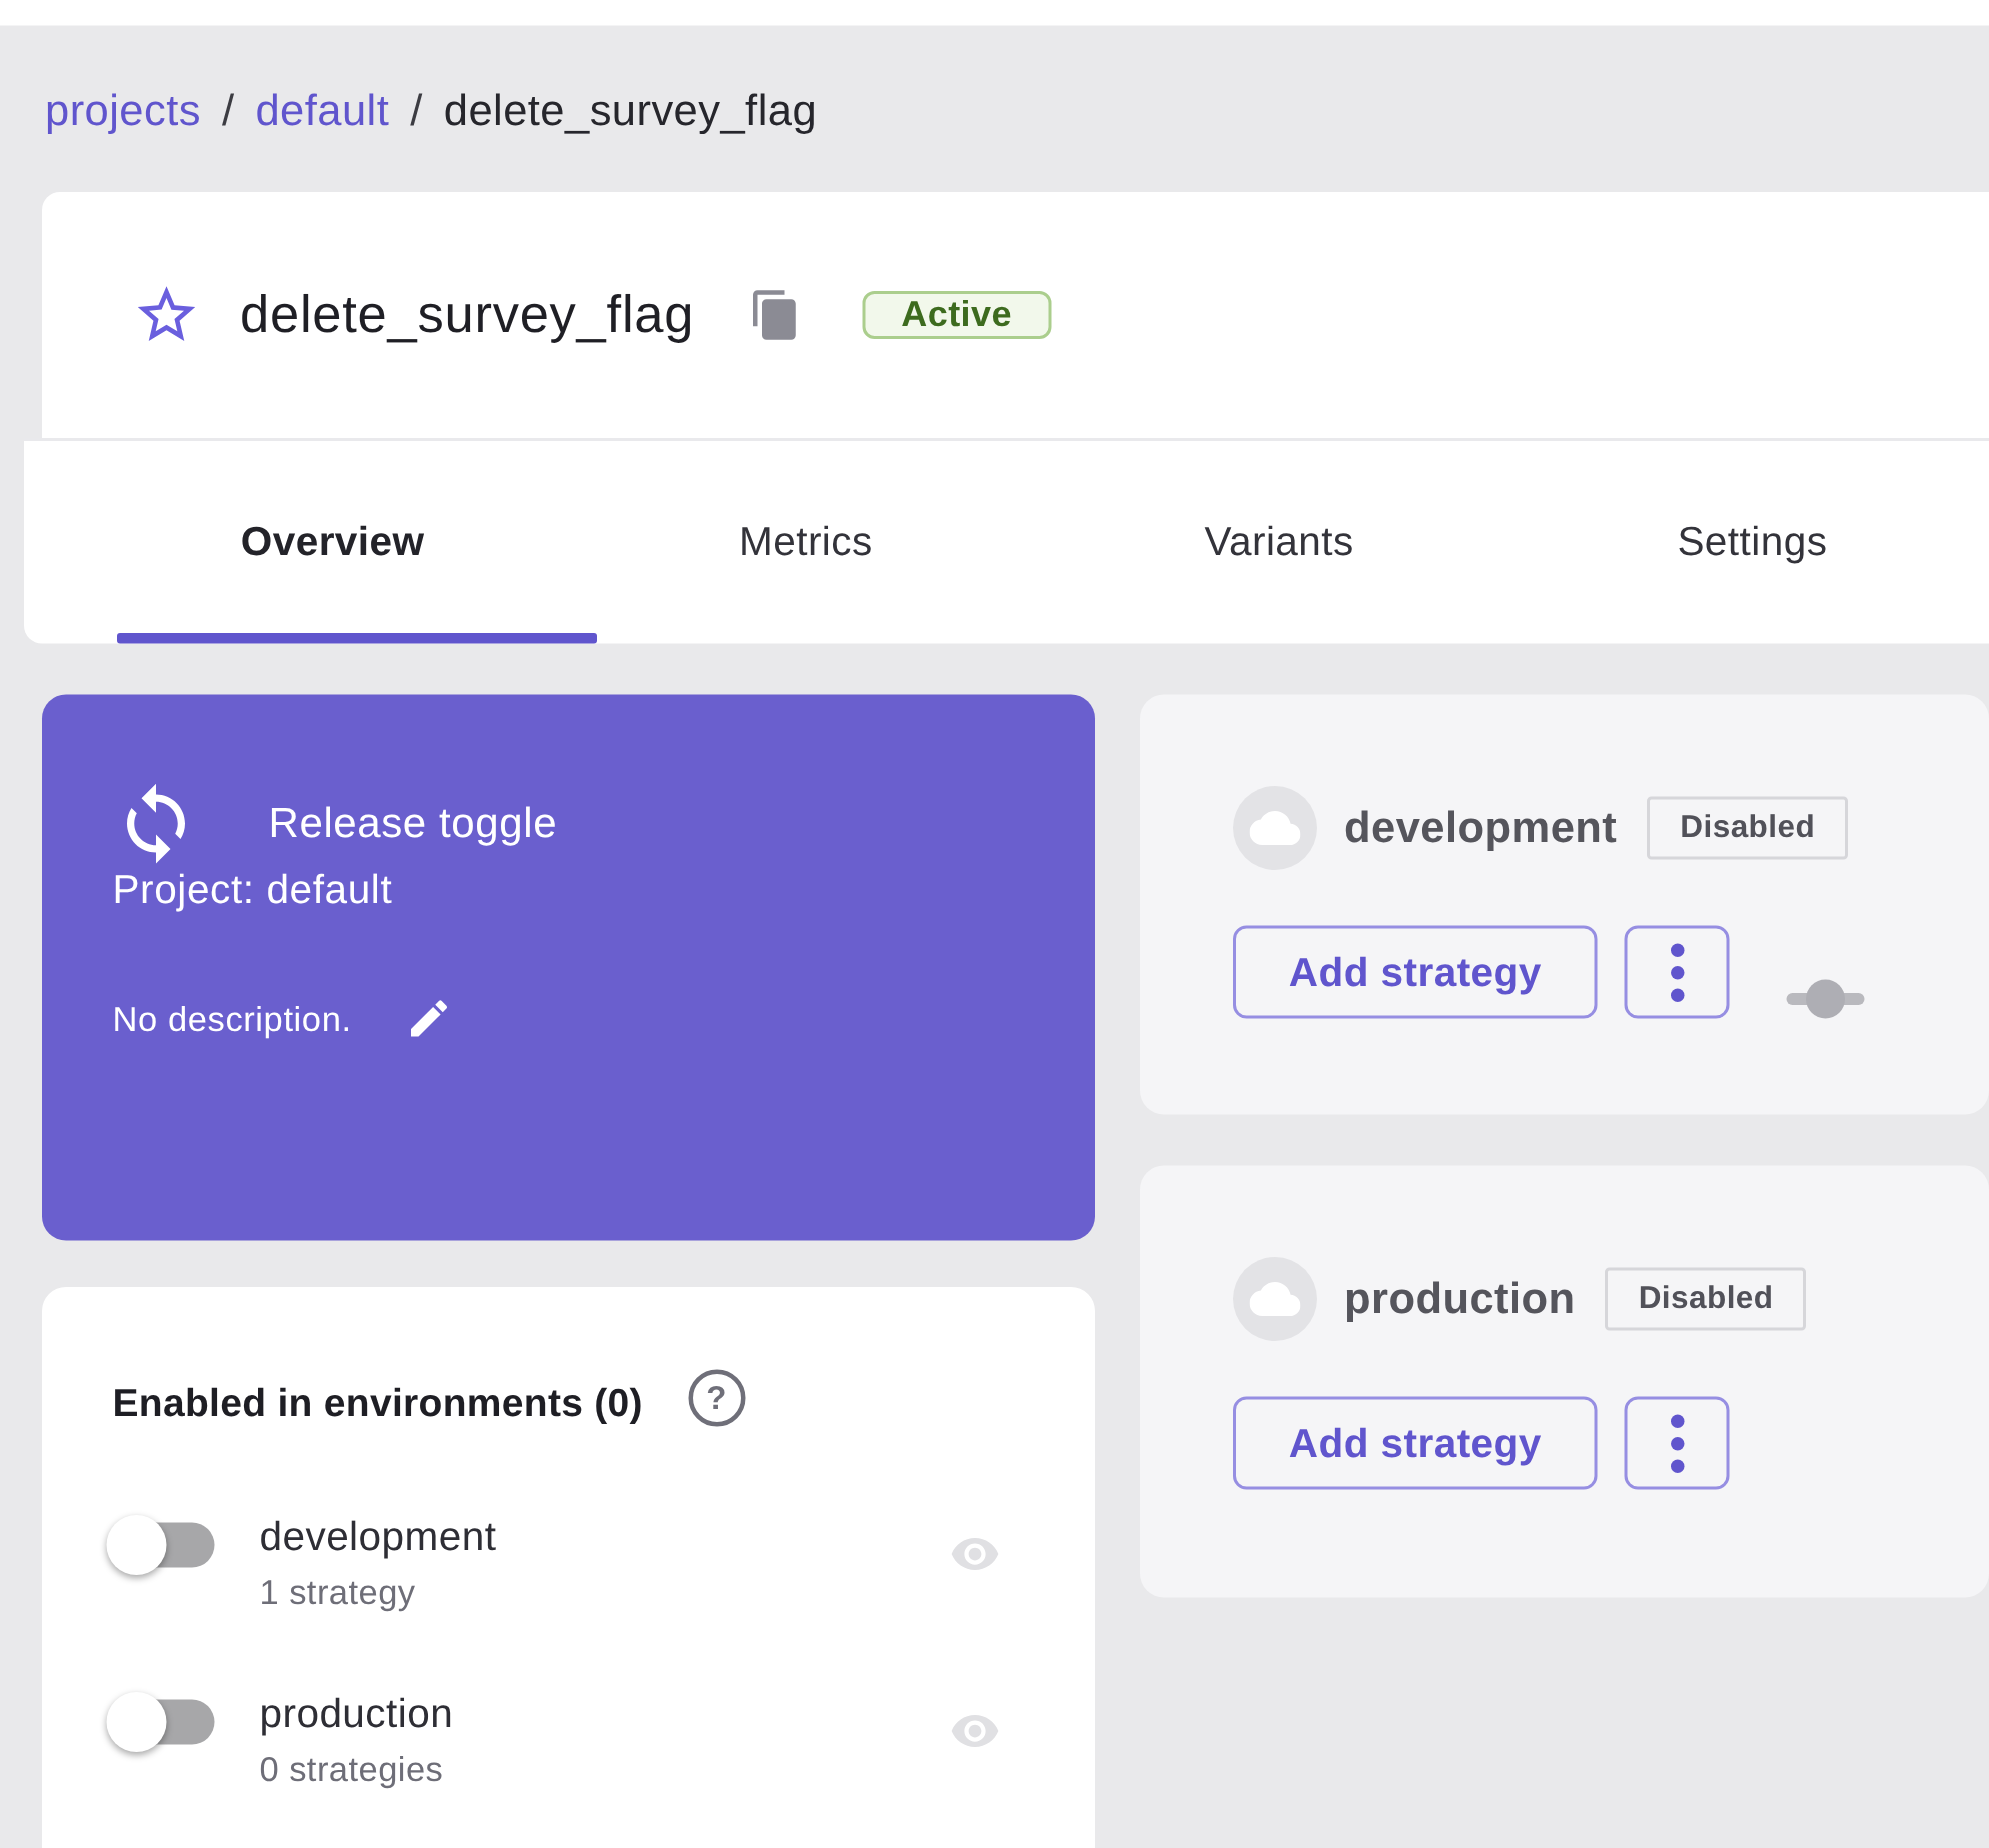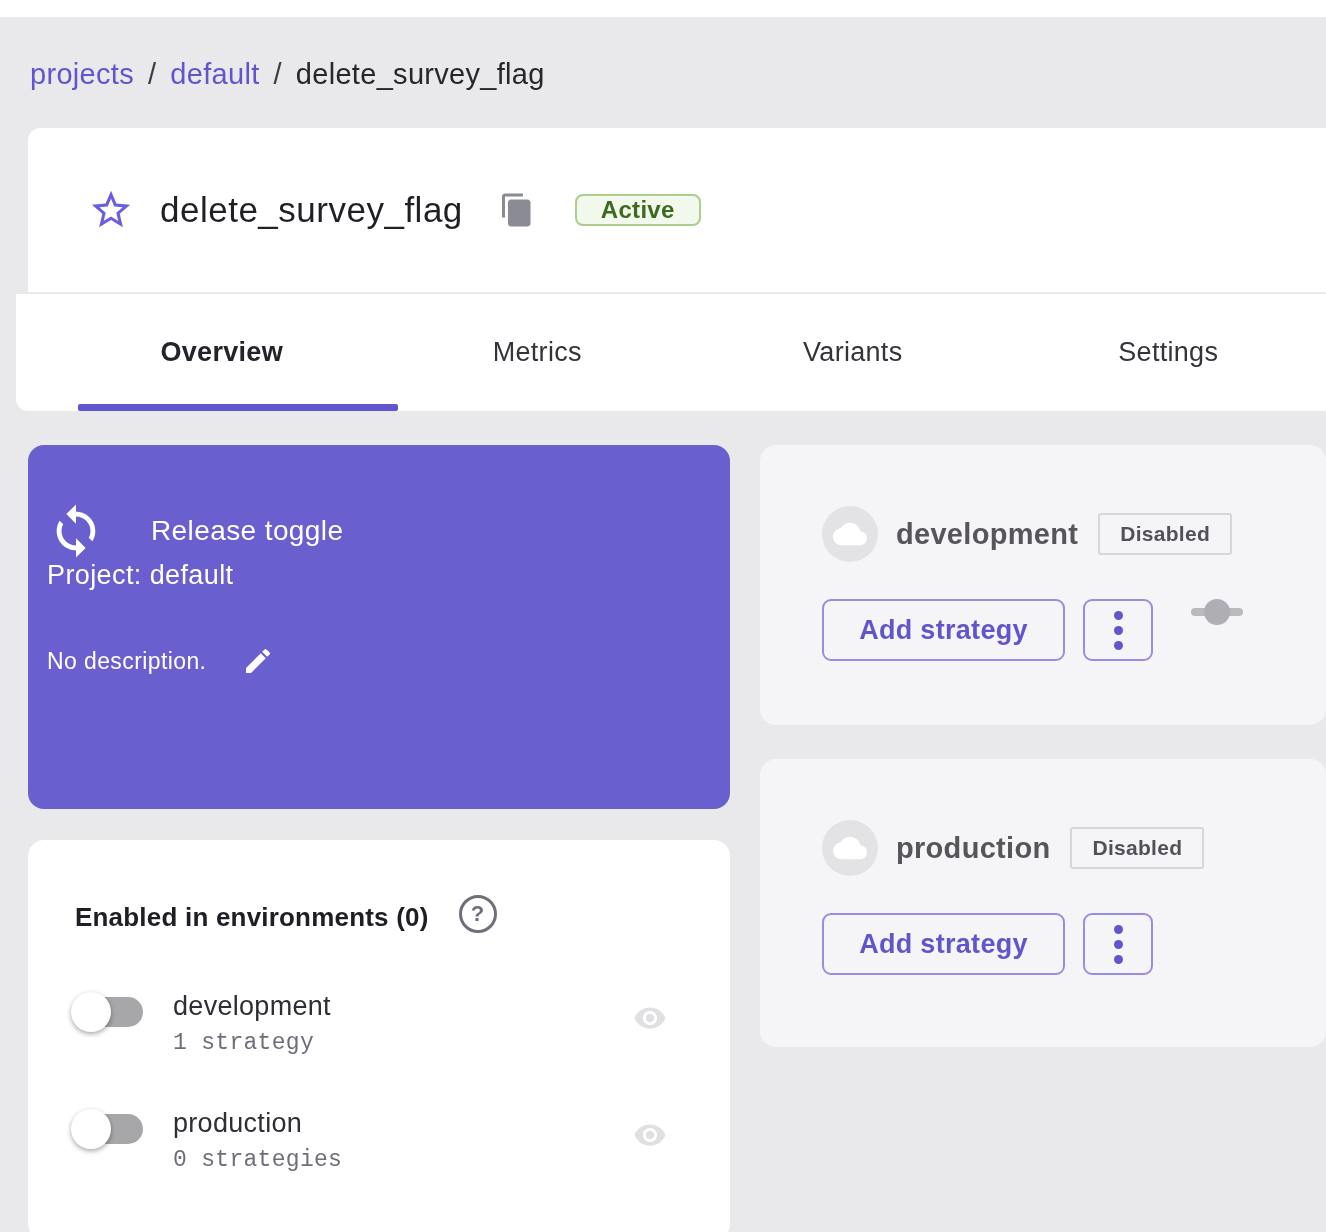--- a/index.html
+++ b/index.html
@@ -27,38 +27,38 @@
   .copy-btn { width: 36px; height: 36px; background: none; border: none; cursor: pointer; padding: 0; margin-left: 36px; }
   .active-badge {
     margin-left: 40px; background: var(--active_badge_bg, #f2f8eb);
     border: 2px solid var(--active_badge_border, #abce8d);
     color: var(--active_badge_text, #3d6b1e);
     font-size: 24px; font-weight: 700; padding: 0 24px; border-radius: 8px; letter-spacing: .3px;
   }
 
   
   .tabbar {
-    margin-left: 16px; height: 119px; background: var(--card_bg, #ffffff);
+    margin-left: 16px; height: 137px; background: var(--card_bg, #ffffff);
     border-radius: 0 0 0 12px; border-top: 2px solid #e9e9ec;
     display: flex; padding-left: 48px; position: relative;
   }
   .tab { width: 320px; display: flex; align-items: center; justify-content: center;
     font-size: 27px; color: #33333a; background: none; border: none; cursor: pointer; letter-spacing: .3px; }
   .tab.active { font-weight: 700; color: #232329; }
   .tab-underline { position: absolute; left: 62px; bottom: 0; width: 320px; height: 7px;
     background: var(--accent, #6055cd); border-radius: 2px; }
 
   
   .content { display: flex; margin: 34px 0 0 28px; gap: 30px; }
   .left-col { width: 702px; }
   .right-col { width: 566px; }
 
   
   .purple-card { height: 364px; border-radius: 16px; background: var(--purple_card, #6a5fce);
-    color: #fff; padding: 57px 47px 0 19px; }
+    color: #fff; padding: 57px 47px 0 47px; }
   .pc-header { display: flex; align-items: center; gap: 46px; }
   .pc-header .loop-icon { width: 58px; height: 58px; }
   .pc-type { font-size: 28px; letter-spacing: .4px; }
   .pc-project { font-size: 27px; letter-spacing: .4px; }
   .pc-desc { margin-top: 54px; display: flex; align-items: center; gap: 36px; font-size: 23px; letter-spacing: .4px; }
   .edit-btn { width: 32px; height: 32px; background: none; border: none; cursor: pointer; padding: 0; }
 
   
   .env-summary { margin-top: 31px; height: 400px; background: var(--card_bg, #ffffff);
     border-radius: 16px; padding: 55px 47px 0 47px; }
@@ -68,35 +68,35 @@
     color: #6f6f79; font-size: 22px; font-weight: 700; background: none; cursor: pointer;
     display: flex; align-items: center; justify-content: center; }
   .env-row { margin-top: 58px; display: flex; align-items: flex-start; }
   .env-row + .env-row { margin-top: 52px; }
   .toggle { position: relative; width: 76px; margin-top: 6px; cursor: pointer; flex: 0 0 76px; }
   .toggle .track { width: 68px; height: 30px; border-radius: 15px; background: #a7a7a9; }
   .toggle .thumb { position: absolute; left: -4px; top: -5px; width: 40px; height: 40px;
     border-radius: 50%; background: #fff; box-shadow: 0 2px 5px rgba(0,0,0,.35); }
   .env-labels { margin-left: 22px; flex: 1; }
   .env-name { font-size: 27px; color: #2e2e35; letter-spacing: .3px; }
-  .env-detail { margin-top: 8px; font-size: 23px; color: var(--text_gray, #6e6e78); letter-spacing: .3px; font-family: Liberation Mono, monospace; }
+  .env-detail { margin-top: 8px; font-size: 23px; color: var(--text_gray, #6e6e78); letter-spacing: .3px; }
   .eye-btn { width: 46px; height: 34px; background: none; border: none; padding: 0; cursor: pointer; margin: 10px 10px 0 0; }
 
   
   .env-card { background: var(--env_card_bg, #f5f5f7); border-radius: 16px; padding: 61px 0 0 62px; }
   .env-card.dev { height: 280px; }
   .env-card.prod { height: 288px; margin-top: 34px; }
   .ec-header { display: flex; align-items: center; }
   .avatar { width: 56px; height: 56px; border-radius: 50%; background: #e3e3e6;
     display: flex; align-items: center; justify-content: center; flex: 0 0 56px; }
   .ec-name { margin-left: 18px; font-size: 29px; font-weight: 700; color: #55555c; letter-spacing: .3px; }
   .disabled-chip { margin-left: 20px; border: 2px solid var(--disabled_chip_border, #d6d6da);
     border-radius: 3px; padding: 7px 20px; font-size: 21px; font-weight: 700;
     color: var(--disabled_chip_text, #515159); letter-spacing: .3px; background: transparent; }
-  .ec-actions { margin-top: 37px; display: flex; align-items: flex-start; }
+  .ec-actions { margin-top: 37px; display: flex; align-items: flex-end; }
   .add-strategy-btn { width: 243px; height: 62px; border: 2px solid var(--accent_border, #968ee2);
     border-radius: 9px; background: transparent; color: var(--accent, #6055cd);
     font-size: 27px; font-weight: 700; letter-spacing: .3px; cursor: pointer;
     font-family: "Liberation Sans", sans-serif; }
   .kebab-btn { margin-left: 18px; width: 70px; height: 62px; border: 2px solid var(--accent_border, #968ee2);
     border-radius: 9px; background: transparent; cursor: pointer;
     display: flex; flex-direction: column; align-items: center; justify-content: center; gap: 6px; }
   .kebab-btn .dot { width: 9px; height: 9px; border-radius: 50%; background: var(--accent, #6055cd); }
   .slider-icon { margin-left: 38px; position: relative; width: 52px; height: 26px; }
   .slider-icon .bar { position: absolute; top: 9px; left: 0; width: 52px; height: 8px;

